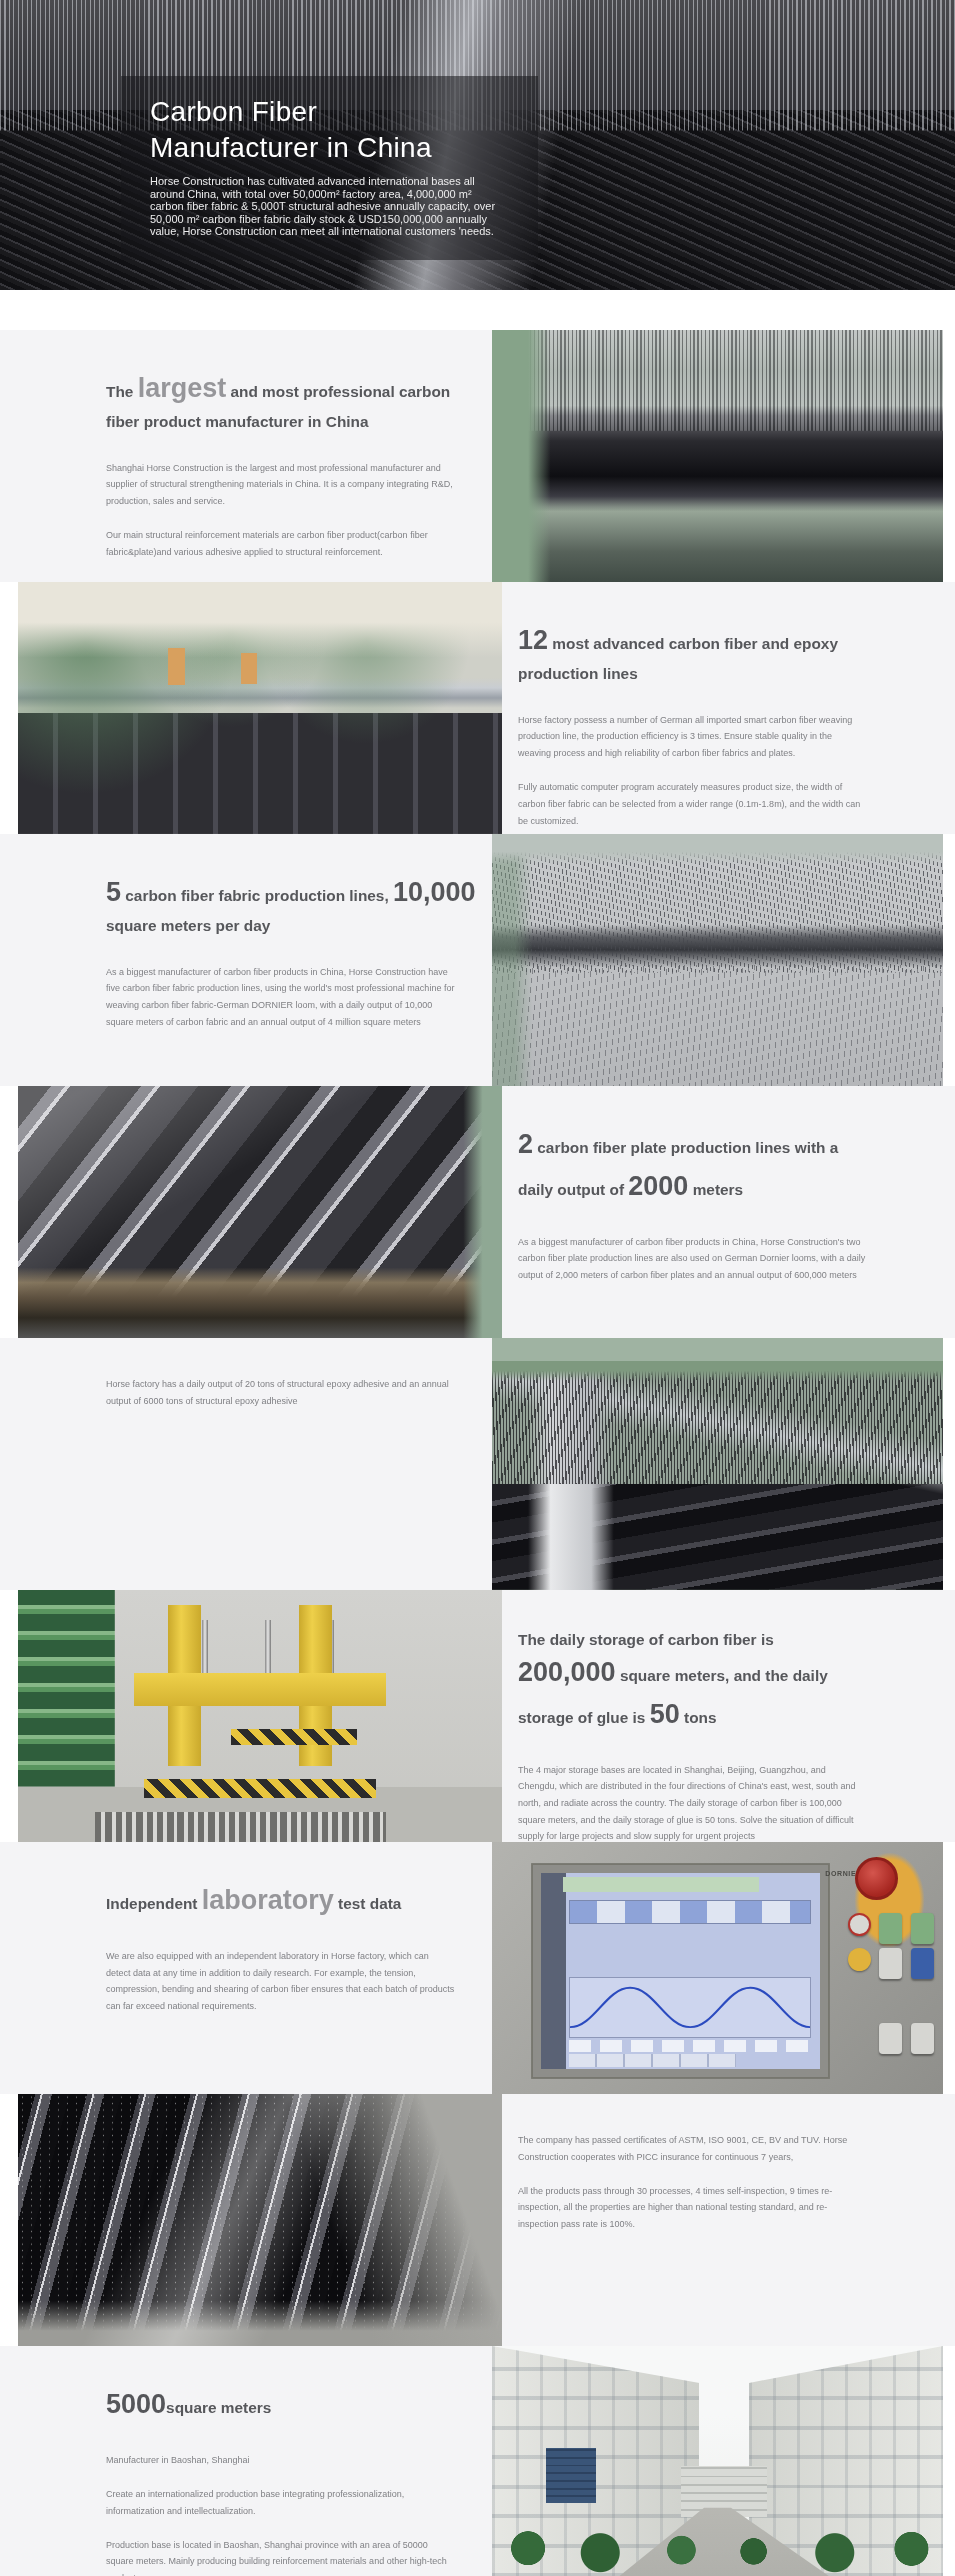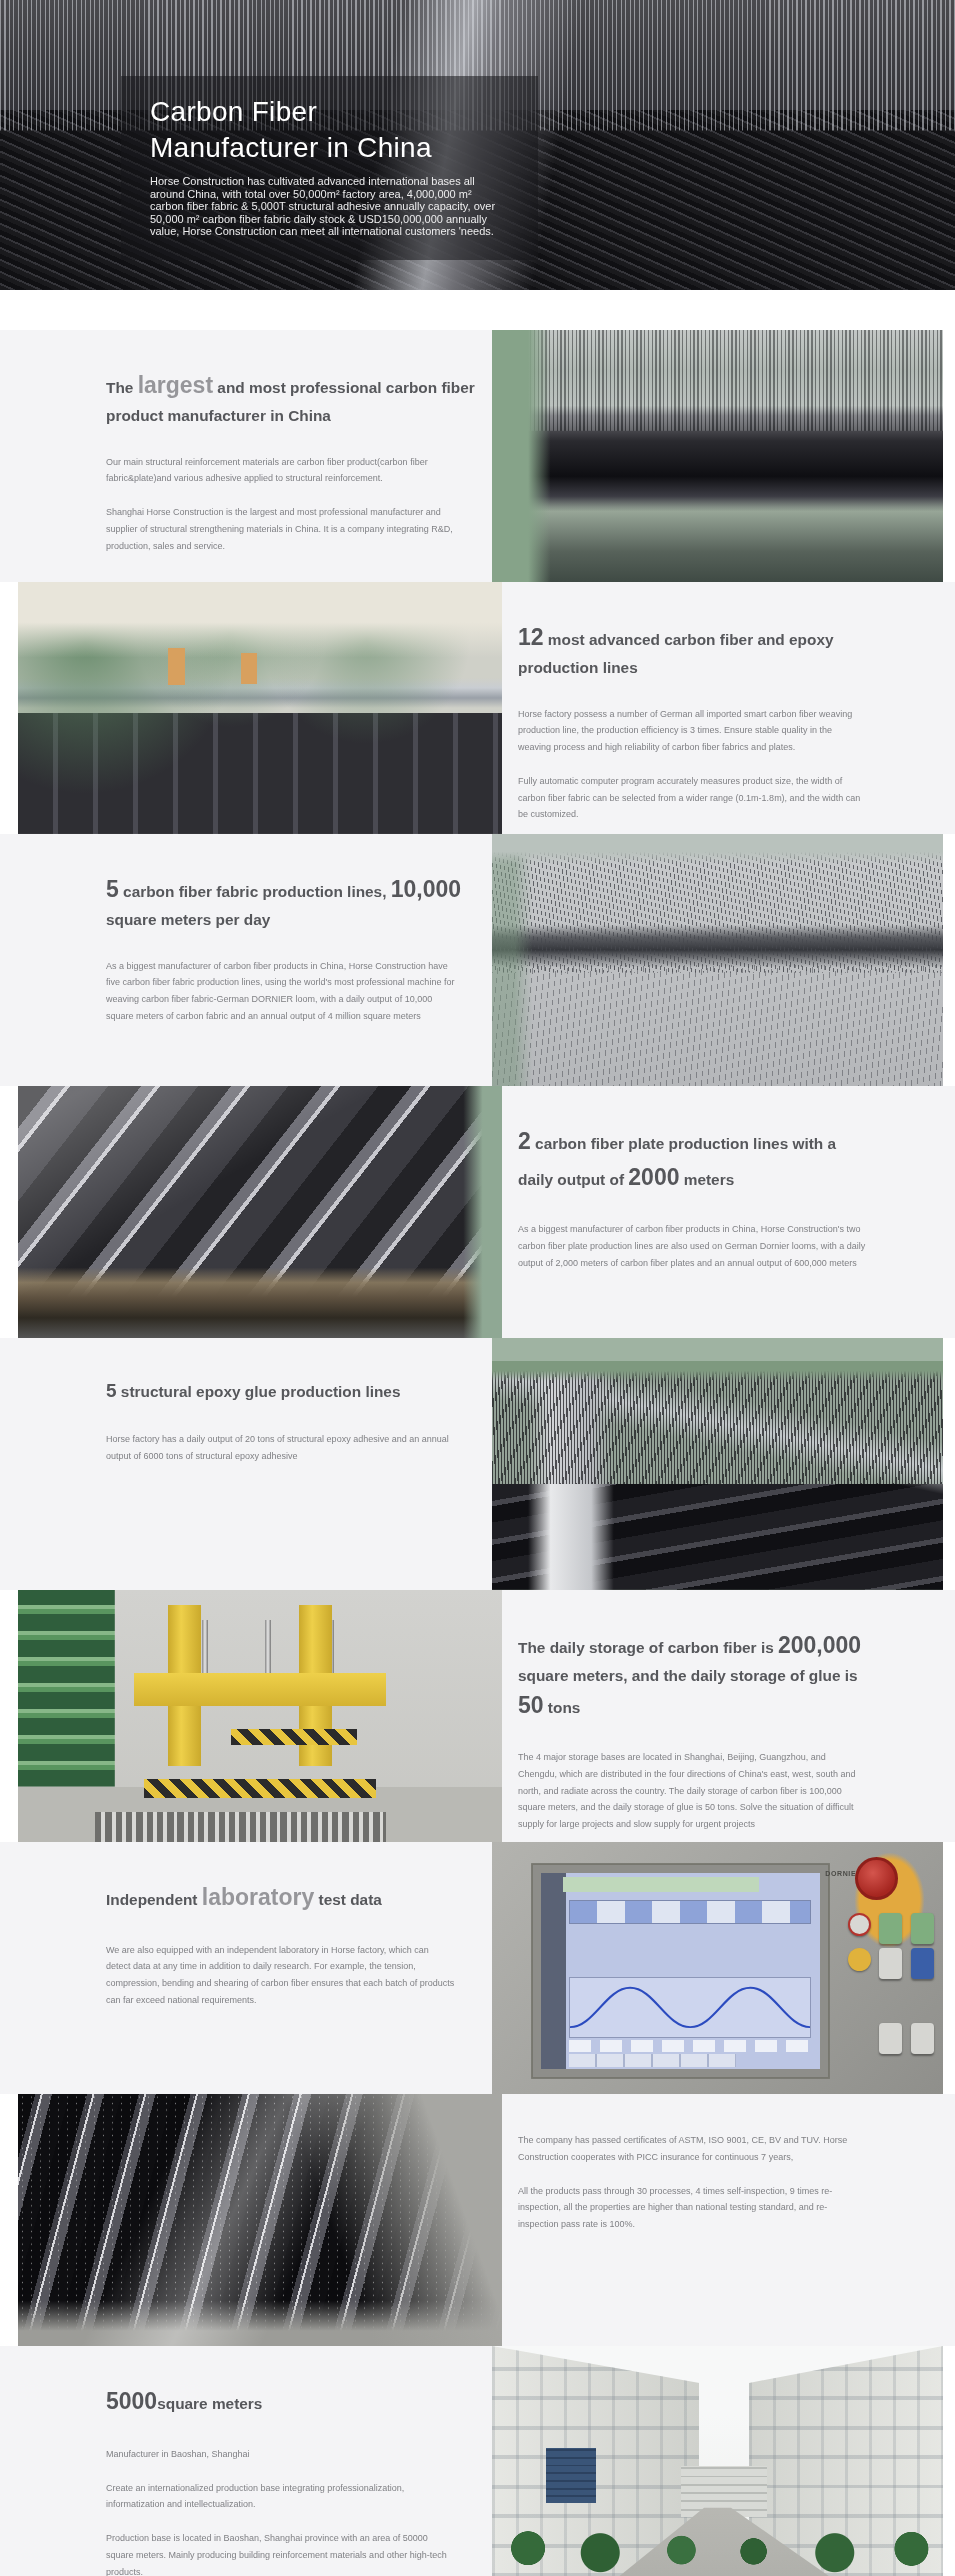--- a/index.html
+++ b/index.html
@@ -14,21 +14,21 @@
   .tcell{position:absolute;top:0;bottom:0;box-sizing:border-box;background:#f4f4f6;padding-top:38px;}
   .text-left .tcell{left:0;width:492px;padding-left:106px;}
   .text-right .tcell{left:502px;right:0;padding-left:16px;}
   .pcell{position:absolute;top:0;bottom:0;overflow:hidden;}
   .text-left .pcell{left:492px;width:451px;}
   .text-right .pcell{left:18px;width:484px;}
 
   
   h2{margin:0 0 26px;font-size:15.4px;line-height:1.55;font-weight:700;color:#56575b;width:375px;}
   .text-right h2{width:349px;}
-  .h-big{font-size:23px;font-weight:700;color:#55565a;}
+  .h-big{font-size:27px;font-weight:700;color:#55565a;}
   .h-mid{font-size:19px;font-weight:700;color:#55565a;}
   .h-gray{color:#96969a;}
   .tcell p{margin:0 0 17.3px;font-size:9px;line-height:16.7px;color:#808185;width:349px;font-weight:400;}
 
   
   .hero-photo{position:absolute;inset:0;
     background-image:
       repeating-linear-gradient(90deg, rgba(215,218,224,.55) 0 1px, rgba(0,0,0,0) 1px 4.5px),
       linear-gradient(100deg, rgba(0,0,0,0) 40%, rgba(195,197,203,.75) 47%, rgba(120,120,126,.9) 50%, rgba(0,0,0,0) 58%),
       repeating-linear-gradient(24deg, #1a1a1d 0 4.5px, #35353a 4.5px 6.4px, #101013 6.4px 11px),
@@ -191,22 +191,22 @@
     </div>
   </header>
 
   <div class="gap"></div>
 
   <section class="row text-left">
     <div class="tcell">
       <h2>
         <span>The </span><span class="h-big h-gray">largest</span><span> and most professional carbon fiber product manufacturer in China</span>
       </h2>
+      <p>Shanghai Horse Construction is the largest and most professional manufacturer and supplier of structural strengthening materials in China. It is a company integrating R&amp;D, production, sales and service.</p>
       <p>Our main structural reinforcement materials are carbon fiber product(carbon fiber fabric&amp;plate)and various adhesive applied to structural reinforcement.</p>
-      <p>Shanghai Horse Construction is the largest and most professional manufacturer and supplier of structural strengthening materials in China. It is a company integrating R&amp;D, production, sales and service.</p>
     </div>
     <div class="pcell ph-loom-roll"></div>
   </section>
 
   <section class="row text-right">
     <div class="pcell ph-factory-blur">
       <div class="tag t1"></div>
       <div class="tag t2"></div>
     </div>
     <div class="tcell">
@@ -233,23 +233,20 @@
     <div class="tcell">
       <h2>
         <span class="h-big">2</span><span> carbon fiber plate production lines with a daily output of </span><span class="h-big">2000</span><span> meters</span>
       </h2>
       <p>As a biggest manufacturer of carbon fiber products in China, Horse Construction's two carbon fiber plate production lines are also used on German Dornier looms, with a daily output of 2,000 meters of carbon fiber plates and an annual output of 600,000 meters</p>
     </div>
   </section>
 
   <section class="row text-left">
     <div class="tcell">
-      <h2>
-        <span class="h-mid">5</span><span> structural epoxy glue production lines</span>
-      </h2>
       <p>Horse factory has a daily output of 20 tons of structural epoxy adhesive and an annual output of 6000 tons of structural epoxy adhesive</p>
     </div>
     <div class="pcell ph-weaving-line"></div>
   </section>
 
   <section class="row text-right">
     <div class="pcell ph-press">
       <div class="press-rod pr1"></div>
       <div class="press-rod pr2"></div>
       <div class="press-rod pr3"></div>

